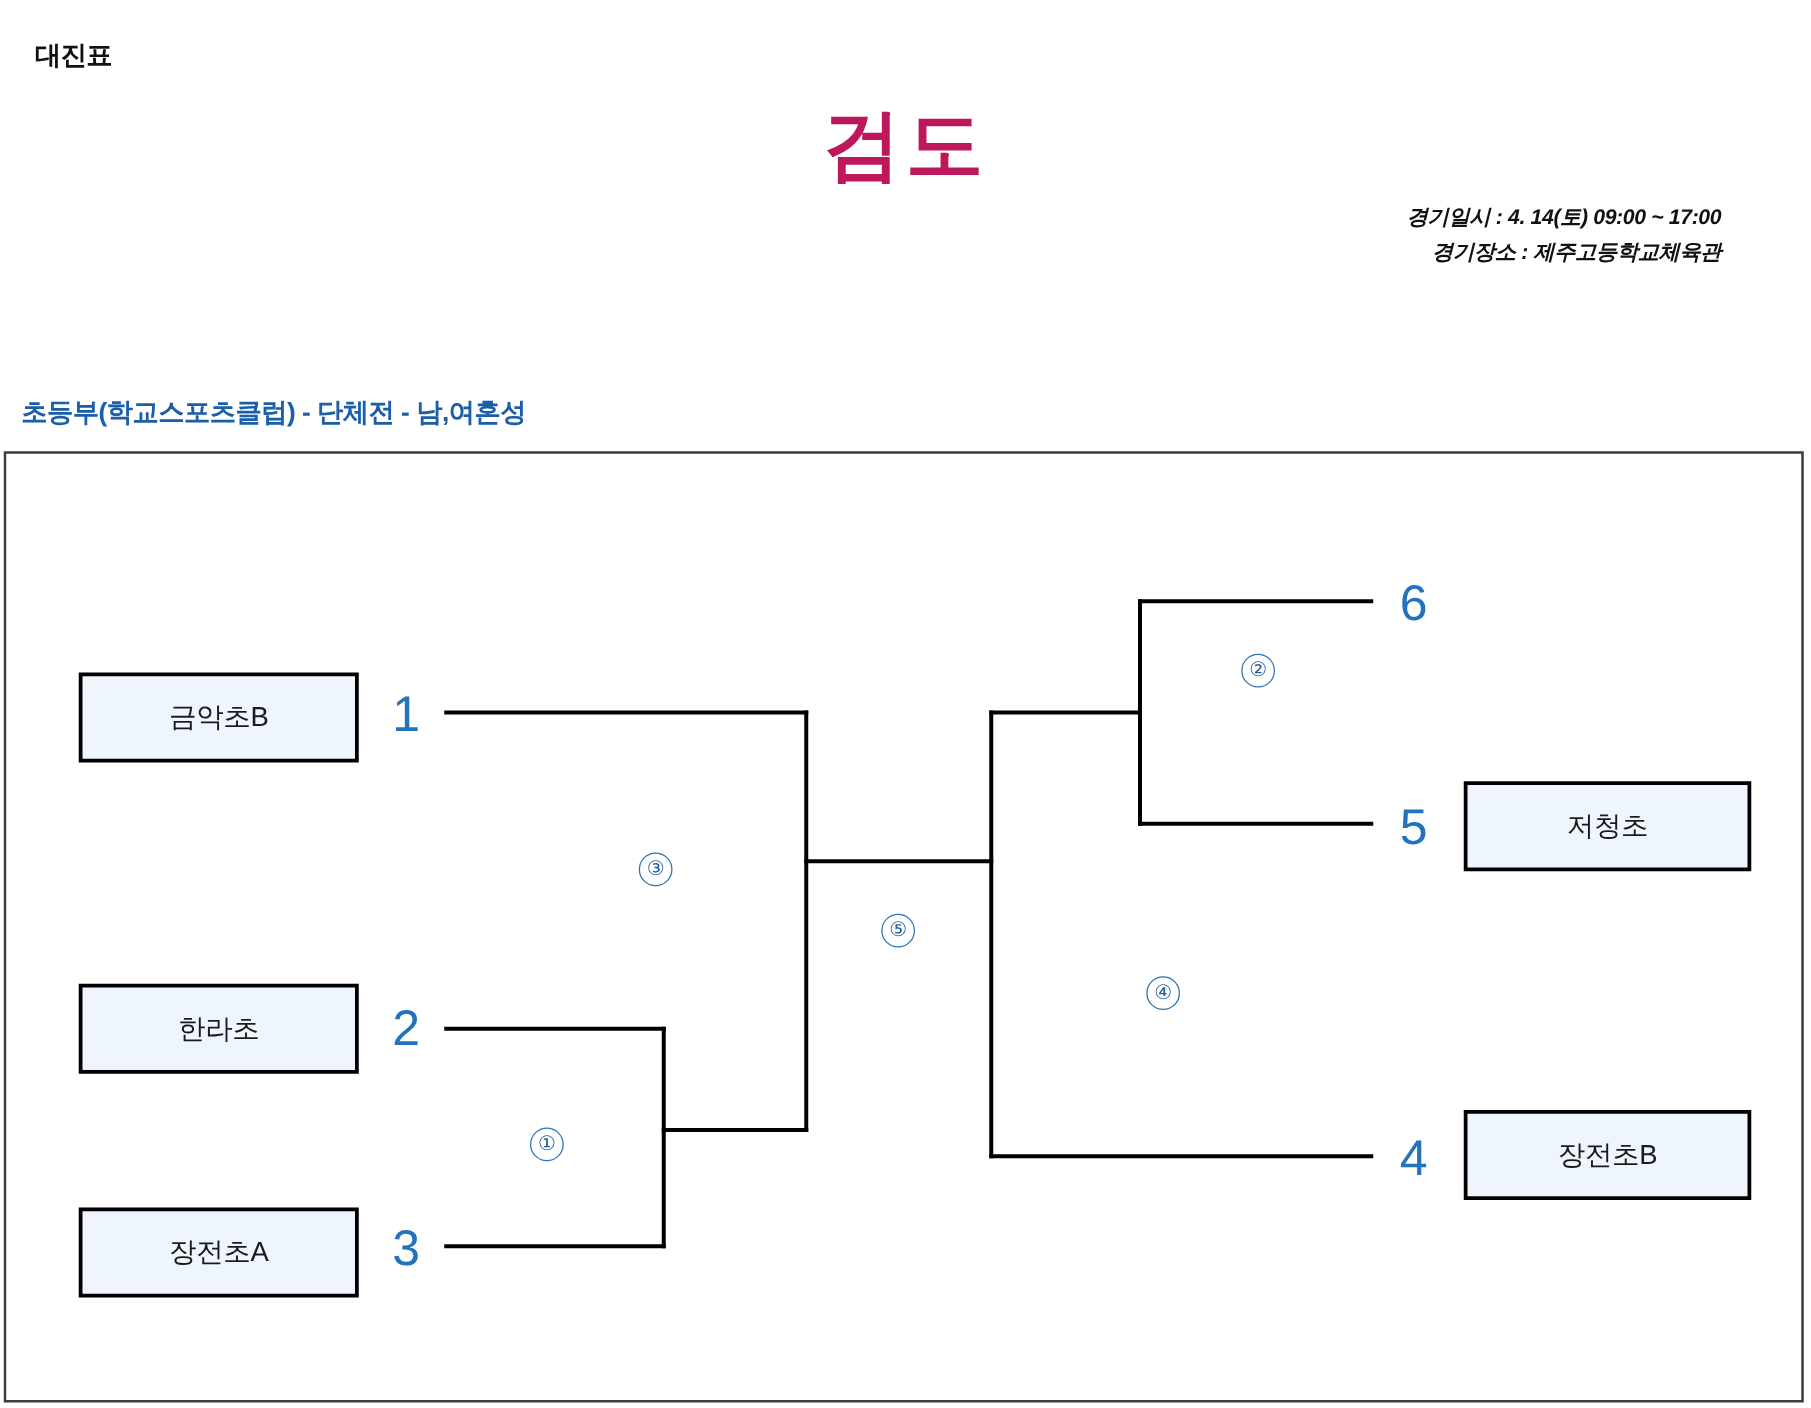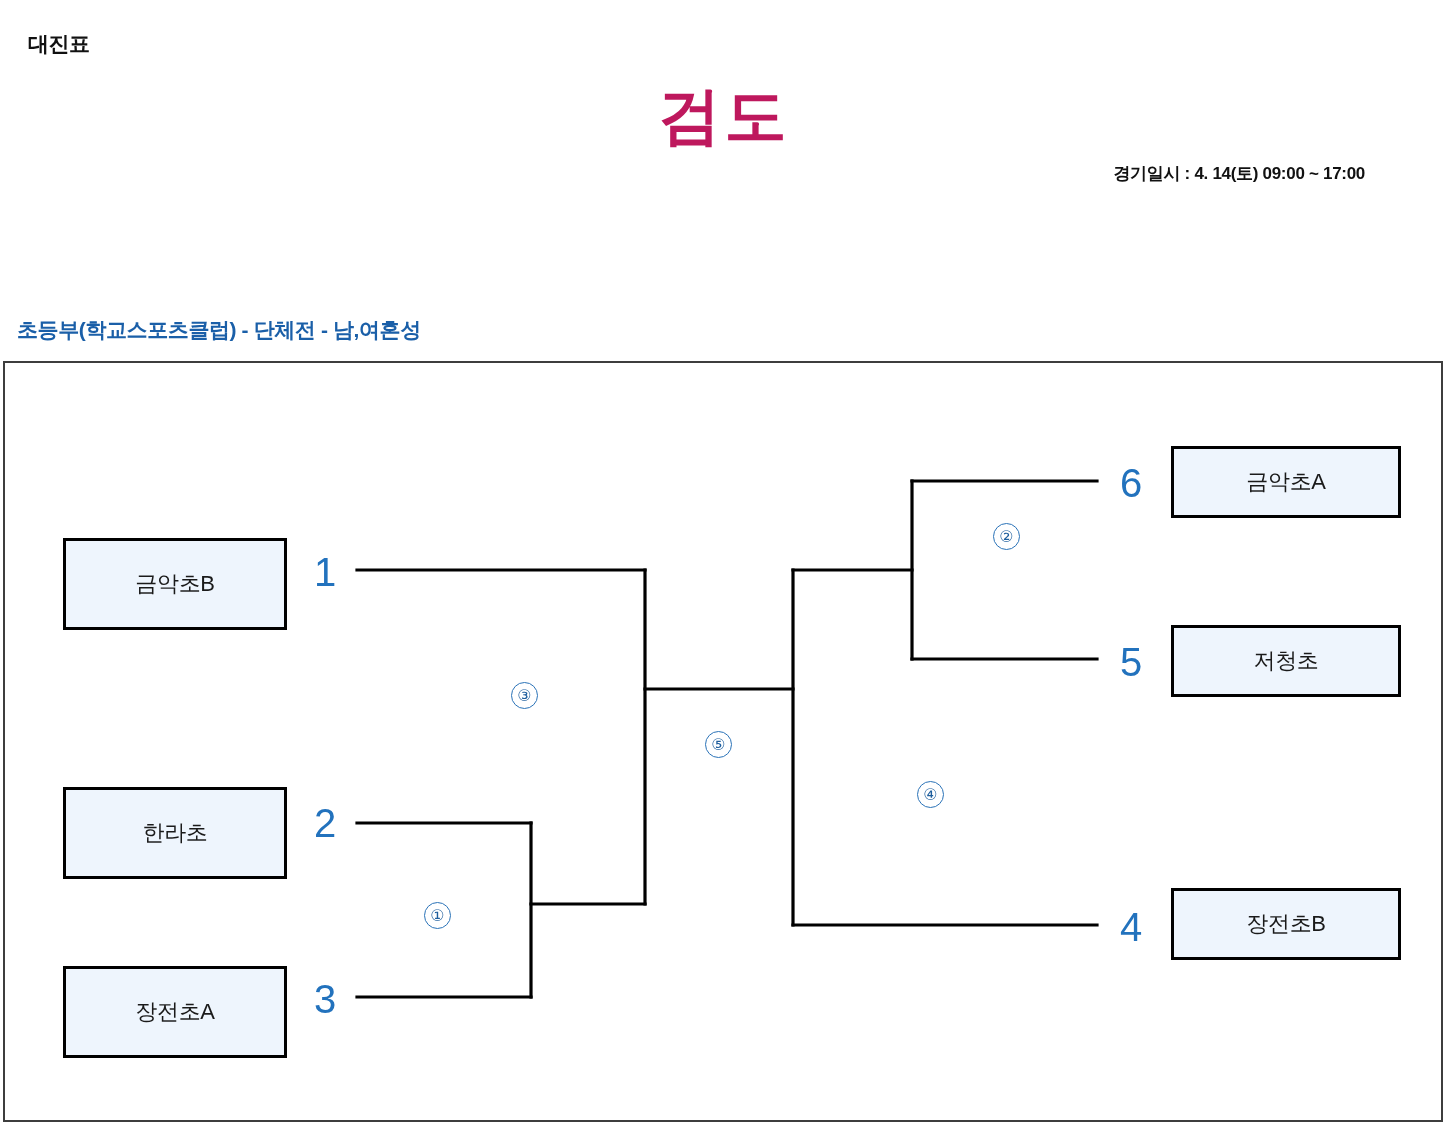--- a/index.html
+++ b/index.html
@@ -33,24 +33,25 @@
     top: 74px;
     width: 1449px;
     text-align: center;
     font-size: 62px;
     font-weight: bold;
     letter-spacing: 4px;
     color: #be185d;
   }
   #meta-block {
     position: absolute;
-    right: 84px;
+    right: 72px;
     top: 160px;
     text-align: right;
     line-height: 1.62;
+    font-style: italic;
   }
   #meta-block div {
     font-size: 17px;
     font-weight: bold;
     color: #111111;
     letter-spacing: -0.3px;
   }
   #category-title {
     position: absolute;
     left: 17px;
@@ -84,21 +85,21 @@
     position: absolute;
     border: 3px solid #000000;
     background: #eef5fd;
     display: flex;
     align-items: center;
     justify-content: center;
     font-size: 22px;
     color: #1a1a1a;
     letter-spacing: -0.3px;
   }
-  .team-box.left  { left: 58px;  width: 224px; height: 92px; }
+  .team-box.left  { left: 58px;  width: 224px; height: 72px; }
   .team-box.right { left: 1166px; width: 230px; height: 72px; }
 
   .seed-num {
     position: absolute;
     font-size: 40px;
     color: #2272bd;
     font-weight: 400;
     line-height: 1;
     width: 40px;
     text-align: center;
@@ -121,20 +122,21 @@
 </style>
 </head>
 <body>
 
 <div id="doc-label">대진표</div>
 
 <div id="event-title">검도</div>
 
 <div id="meta-block">
   <div>경기일시 : 4. 14(토) 09:00 ~ 17:00</div>
+  <div>경기장소 : 제주고등학교체육관</div>
 </div>
 
 <div id="category-title">초등부(학교스포츠클럽) - 단체전 - 남,여혼성</div>
 
 <div id="bracket-frame">
 
   <svg id="bracket-canvas" viewBox="0 0 1436 757" preserveAspectRatio="none">
     <g stroke="#000000" stroke-width="3.2" fill="none" stroke-linecap="square">
 
       <path d="M 352 207 L 640 207"></path>
@@ -168,23 +170,20 @@
   <div class="team-box left" style="top:175px;">
     <span>금악초B</span>
   </div>
   <div class="team-box left" style="top:424px;">
     <span>한라초</span>
   </div>
   <div class="team-box left" style="top:603px;">
     <span>장전초A</span>
   </div>
 
-  <div class="team-box right" style="top:83px;">
-    <span>금악초A</span>
-  </div>
   <div class="team-box right" style="top:262px;">
     <span>저청초</span>
   </div>
   <div class="team-box right" style="top:525px;">
     <span>장전초B</span>
   </div>
 
   <div class="seed-num" style="left:300px; top:189px;">1</div>
   <div class="seed-num" style="left:300px; top:440px;">2</div>
   <div class="seed-num" style="left:300px; top:616px;">3</div>

